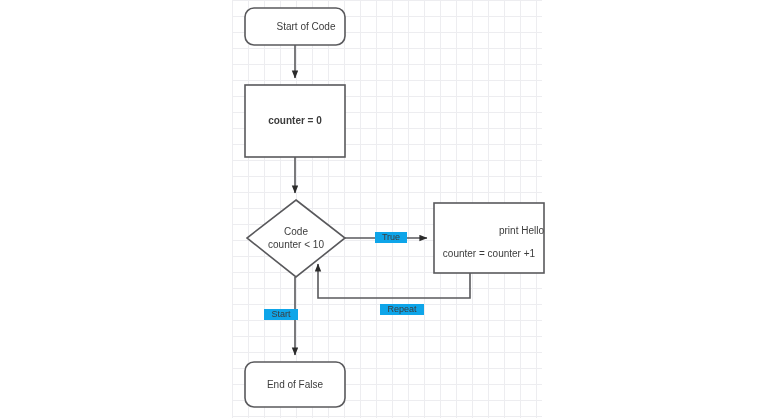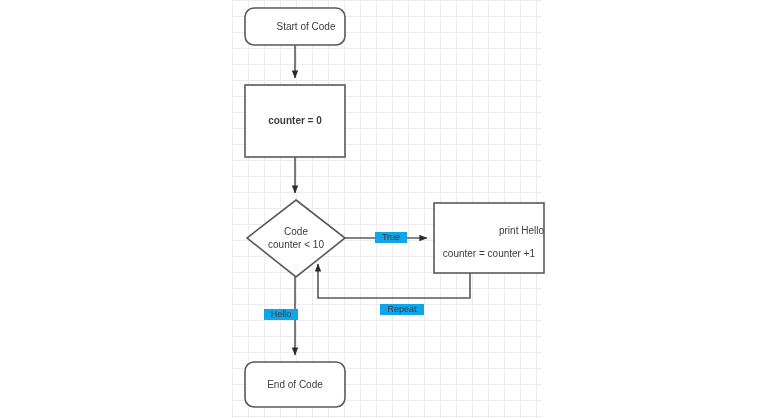--- a/index.html
+++ b/index.html
@@ -100,21 +100,21 @@
   <div class="node-label" style="left:245px; top:20px; width:122px;">Start of Code</div>
 
   <div class="node-label" style="left:245px; top:114px; width:100px;font-weight:bold;">counter = 0</div>
 
   <div class="node-label" style="left:246px; top:225px; width:100px;">Code</div>
   <div class="node-label" style="left:236px; top:238px; width:120px;">counter &lt; 10</div>
 
   <div class="node-label" style="left:434px; top:224px; width:110px;text-align:right;">print Hello</div>
   <div class="node-label" style="left:424px; top:237px; width:130px;margin-top:10px;">counter = counter +1</div>
 
-  <div class="node-label" style="left:245px; top:378px; width:100px;">End of Code</div>
+  <div class="node-label" style="left:245px; top:378px; width:100px;">End of False</div>
 
   <div class="edge-label" style="left:375px; top:232px; width:28px;">True</div>
 
   <div class="edge-label" style="left:380px; top:304px; width:40px;">Repeat</div>
 
-  <div class="edge-label" style="left:264px; top:309px; width:30px;">Hello</div>
+  <div class="edge-label" style="left:264px; top:309px; width:30px;">Start</div>
 
 </div>
 
 </body></html>

